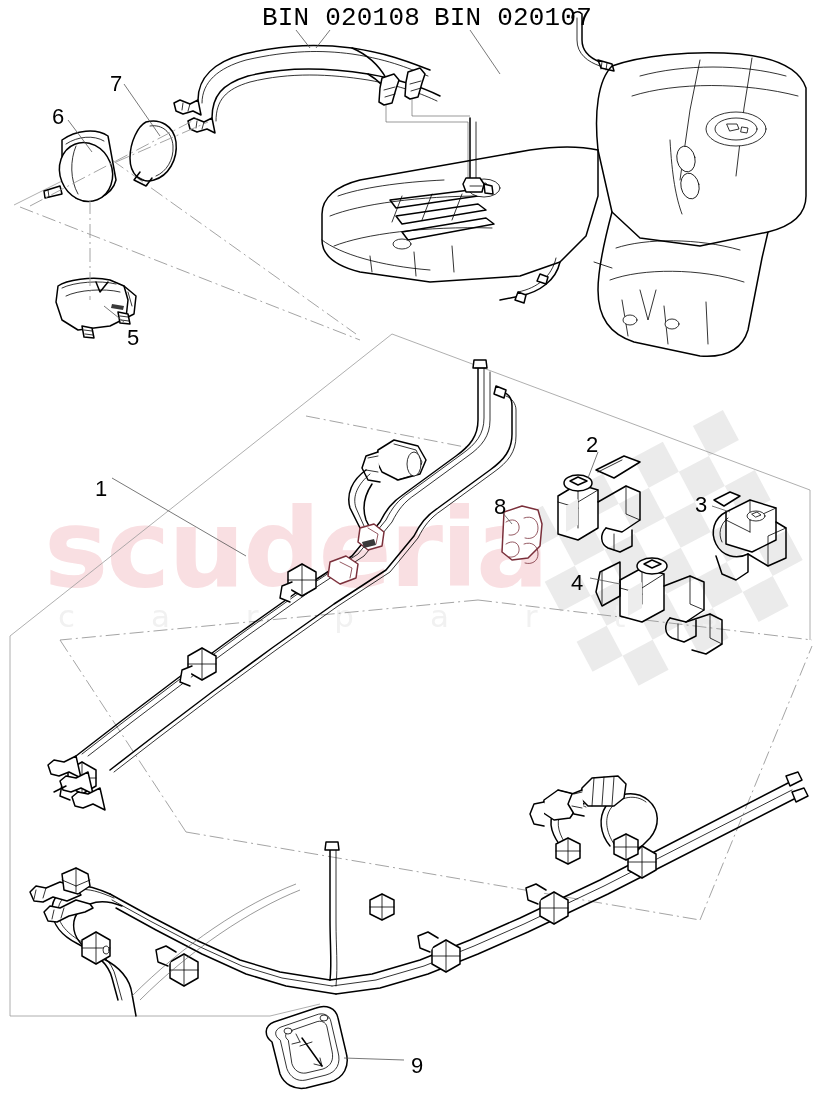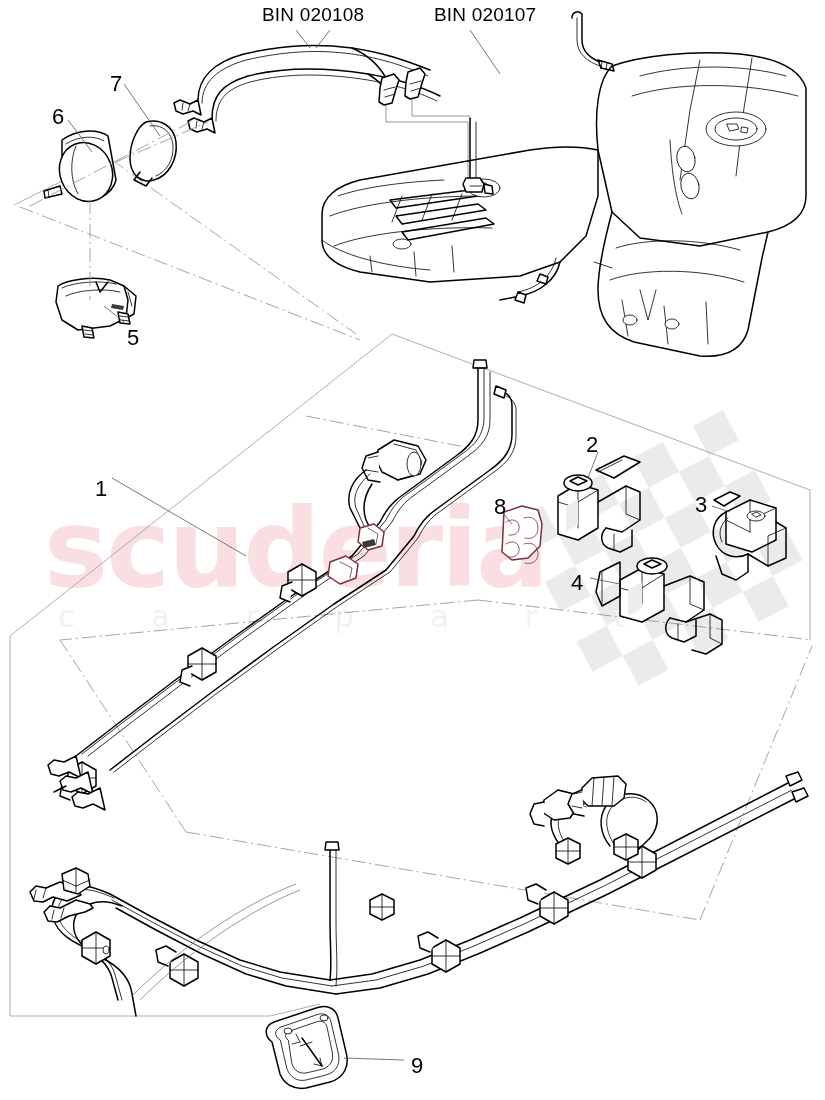--- a/index.html
+++ b/index.html
@@ -45,22 +45,23 @@
   
   .lbl{
     position:absolute;
     font-size:22px;
     color:#000000;
     font-family:"Liberation Sans", sans-serif;
     line-height:1;
     white-space:nowrap;
   }
   .lbl.bin{
-    font-size:19px;
+    font-size:26px;
     letter-spacing:.2px;
+    font-family:Liberation Mono, monospace;
   }
 </style>
 </head>
 <body>
 
 <div id="sheet">
 
   <div id="watermark">
 
     <svg width="825" height="1100" style="position:absolute;left:0;top:0;">

